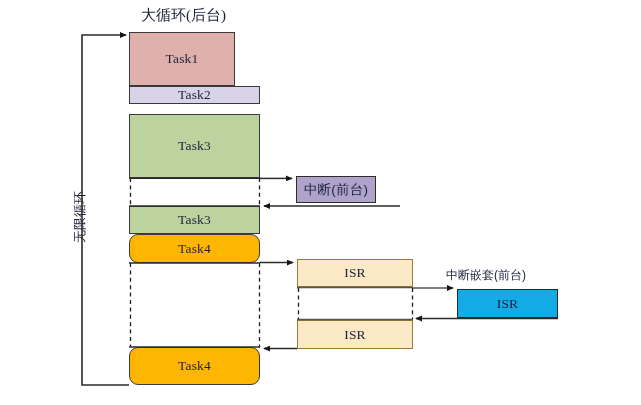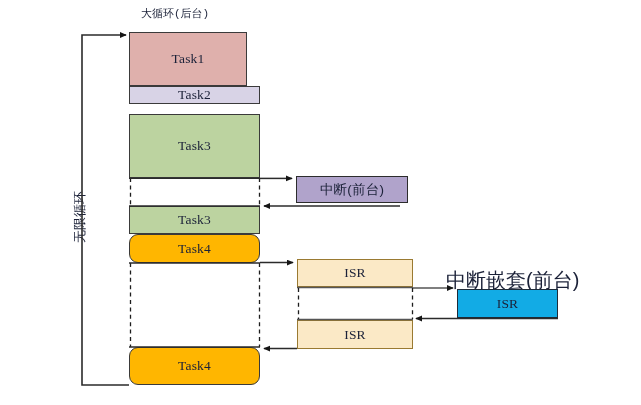--- a/index.html
+++ b/index.html
@@ -60,48 +60,48 @@
     transform:rotate(-90deg);
     transform-origin:50% 50%;
     font-family:"Liberation Sans","DejaVu Sans",sans-serif;
     font-size:13px;
     white-space:nowrap;
     color:#1b2138;
   }
 
   #diagram-title{
     left:141px;top:6px;
-    font-family:Liberation Mono, monospace;
-    font-size:11px;
+    font-family:Liberation Serif, serif;
+    font-size:15px;
   }
   #nest-title{
     left:446px;top:267px;
     font-family:"Liberation Sans","DejaVu Sans",sans-serif;
-    font-size:20px;
+    font-size:12px;
   }
   #bottom-caption{
     left:186px;top:396px;
     font-size:8px;
     color:#8d8fa0;
     opacity:.55;
     letter-spacing:1px;
   }
 </style>
 </head>
 <body>
 
 <div id="stage">
 
   <div class="lbl" id="diagram-title">大循环(后台)</div>
 
   <div id="loop-caption">
     <span>无限循环</span>
   </div>
 
-  <div class="blk task t-rose" style="left:129px;top:32px;width:118px;height:54px;">
+  <div class="blk task t-rose" style="left:129px;top:32px;width:106px;height:54px;">
     <span>Task1</span>
   </div>
 
   <div class="blk task t-lav" style="left:129px;top:86px;width:131px;height:18px;">
     <span>Task2</span>
   </div>
 
   <div class="blk task t-green" style="left:129px;top:114px;width:131px;height:64px;">
     <span>Task3</span>
   </div>
@@ -111,21 +111,21 @@
   </div>
 
   <div class="blk task t-amber" style="left:129px;top:234px;width:131px;height:29px;">
     <span>Task4</span>
   </div>
 
   <div class="blk task t-amber" style="left:129px;top:347px;width:131px;height:38px;">
     <span>Task4</span>
   </div>
 
-  <div class="blk irq cn" style="left:296px;top:176px;width:112px;height:27px;">
+  <div class="blk irq cn" style="left:296px;top:176px;width:80px;height:27px;">
     <span>中断(前台)</span>
   </div>
 
   <div class="blk isr" style="left:297px;top:259px;width:116px;height:28px;">
     <span>ISR</span>
   </div>
 
   <div class="blk isr" style="left:297px;top:320px;width:116px;height:29px;">
     <span>ISR</span>
   </div>

